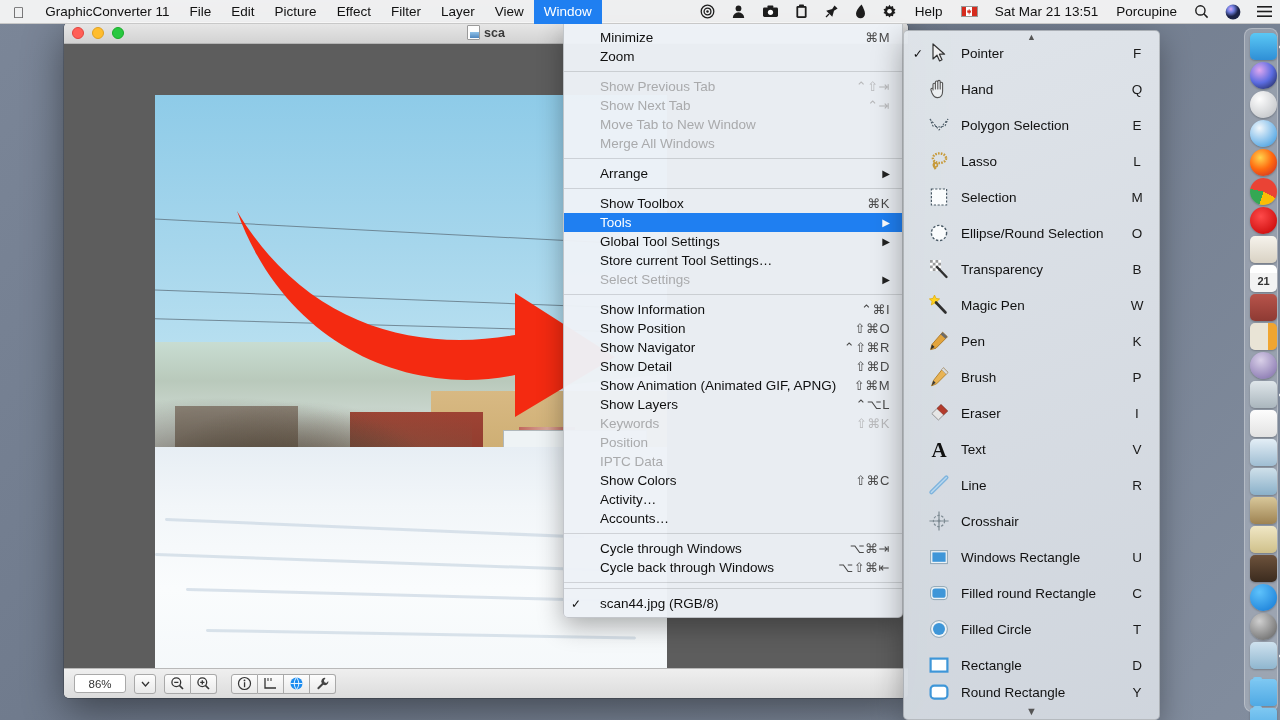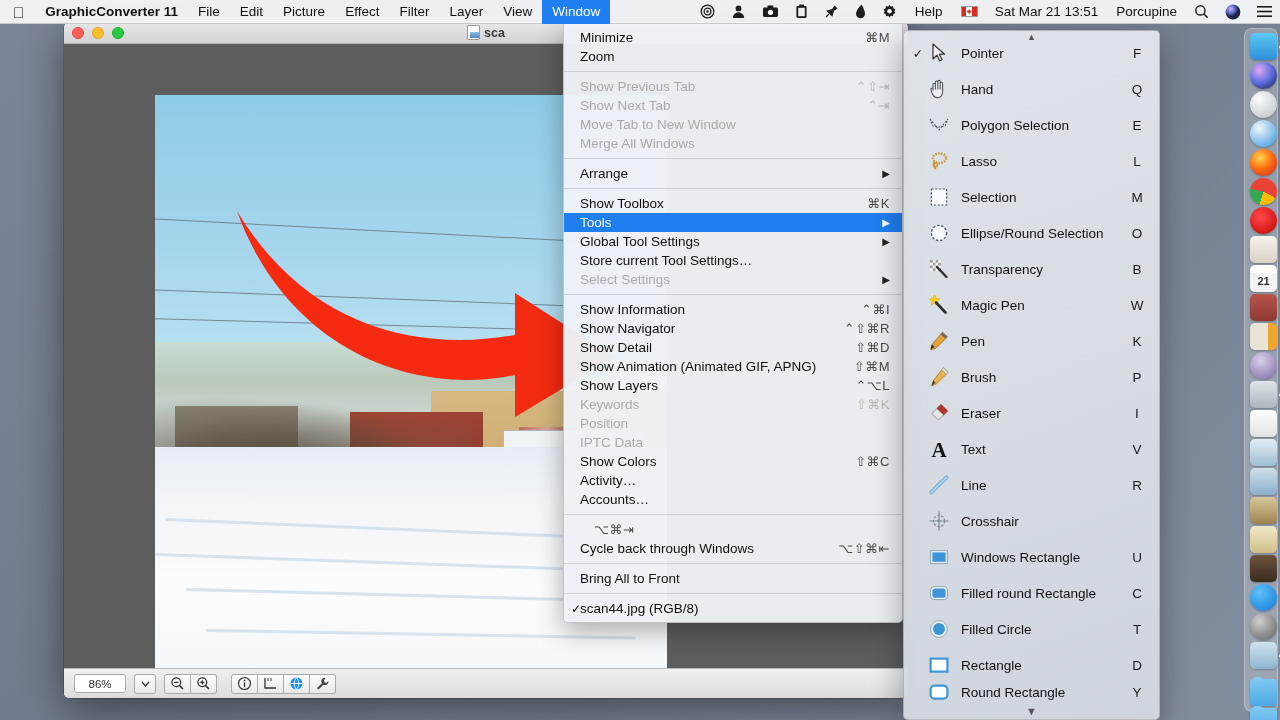--- a/index.html
+++ b/index.html
@@ -18,21 +18,21 @@
     position: absolute; top: 0; left: 0; width: 1280px; height: 24px;
     background: rgba(246,246,246,0.94);
     border-bottom: 1px solid #c8c8c8;
     display: flex; align-items: stretch; z-index: 300;
     font-size: 13.5px; color: #111;
   }
   .mb-item {
     padding: 0 10px; display: flex; align-items: center; height: 24px;
     white-space: nowrap; line-height: 1;
   }
-  .mb-item.bold { font-weight: bold; }
+  .mb-item.bold { font-weight: normal; }
   .mb-item.active { background: #1f7ff1; color: #fff; }
   .mb-apple { padding: 0 11px 0 13px; font-size: 15px; }
   #mb-right { margin-left: auto; display: flex; align-items: stretch; }
   .mb-icon { padding: 0 8px; display: flex; align-items: center; font-size: 14px; }
   .mb-clock { padding: 0 9px; display: flex; align-items: center; font-size: 13.5px; }
 
   .flag {
     width: 17px; height: 11px; background: #fff; position: relative;
     border: .5px solid #999; display: inline-block;
   }
@@ -157,21 +157,21 @@
   
   #winmenu {
     position:absolute; left:563px; top:24px; width:340px;
     background: rgba(237,242,247,0.97);
     border:.5px solid rgba(0,0,0,0.18); border-top:none;
     border-radius: 0 0 5px 5px;
     box-shadow: 0 8px 26px rgba(0,0,0,0.32);
     padding: 4px 0 4px 0; z-index:200; font-size:13.5px; color:#101010;
   }
   .mi {
-    height:19px; display:flex; align-items:center; padding:0 12px 0 16px;
+    height:19px; display:flex; align-items:center; padding:0 12px 0 36px;
     position:relative; white-space:nowrap;
   }
   .mi .lbl { flex:1; }
   .mi .key { color:#4a4a4a; font-size:13px; letter-spacing:.5px; margin-left:14px; }
   .mi.disabled { color:#a9aaac; }
   .mi.disabled .key { color:#b8b9bb; }
   .mi.sel { background:#1f7ff1; color:#fff; }
   .mi.sel .key, .mi.sel .arrow { color:#fff; }
   .mi .arrow { font-size:10px; color:#222; margin-left:10px; }
   .mi .check { position:absolute; left:7px; font-size:12px; }
@@ -370,20 +370,24 @@
       <div class="mi disabled">
         <span class="lbl">Select Settings</span>
         <span class="arrow">▶</span>
       </div>
       <div class="msep"></div>
       <div class="mi">
         <span class="lbl">Show Information</span>
         <span class="key">⌃⌘I</span>
       </div>
       <div class="mi">
+        <span class="lbl">Show Position</span>
+        <span class="key">⇧⌘O</span>
+      </div>
+      <div class="mi">
         <span class="lbl">Show Navigator</span>
         <span class="key">⌃⇧⌘R</span>
       </div>
       <div class="mi">
         <span class="lbl">Show Detail</span>
         <span class="key">⇧⌘D</span>
       </div>
       <div class="mi">
         <span class="lbl">Show Animation (Animated GIF, APNG)</span>
         <span class="key">⇧⌘M</span>
@@ -407,30 +411,28 @@
         <span class="key">⇧⌘C</span>
       </div>
       <div class="mi">
         <span class="lbl">Activity…</span>
       </div>
       <div class="mi">
         <span class="lbl">Accounts…</span>
       </div>
       <div class="msep"></div>
       <div class="mi">
+        <span class="lbl">Cycle through Windows</span>
         <span class="key">⌥⌘⇥</span>
       </div>
       <div class="mi">
         <span class="lbl">Cycle back through Windows</span>
         <span class="key">⌥⇧⌘⇤</span>
       </div>
       <div class="msep"></div>
-      <div class="mi">
-        <span class="lbl">Bring All to Front</span>
-      </div>
       <div class="msep"></div>
       <div class="mi">
         <span class="check">✓</span>
         <span class="lbl">scan44.jpg (RGB/8)</span>
       </div>
     </div>
 
   <div id="toolsmenu">
     <div class="scrollarrow" id="sa-top">▲</div>
     <div id="tools-list">

